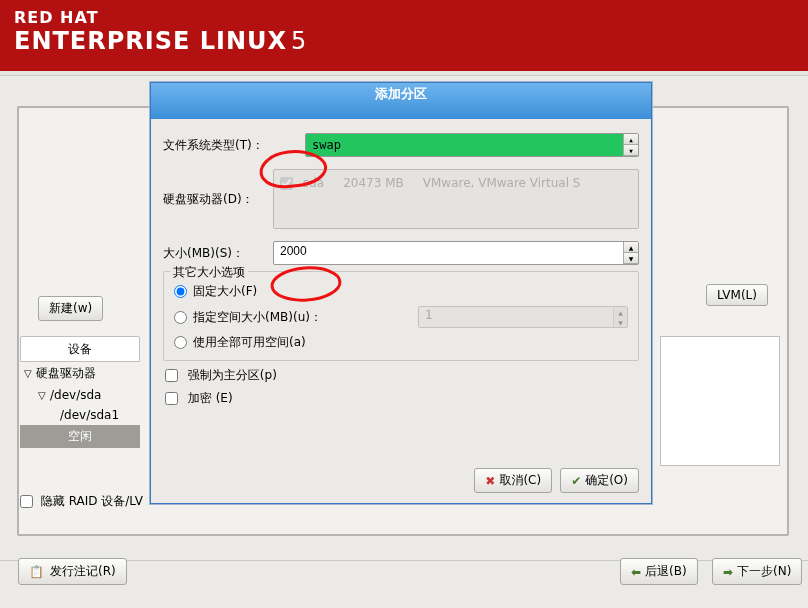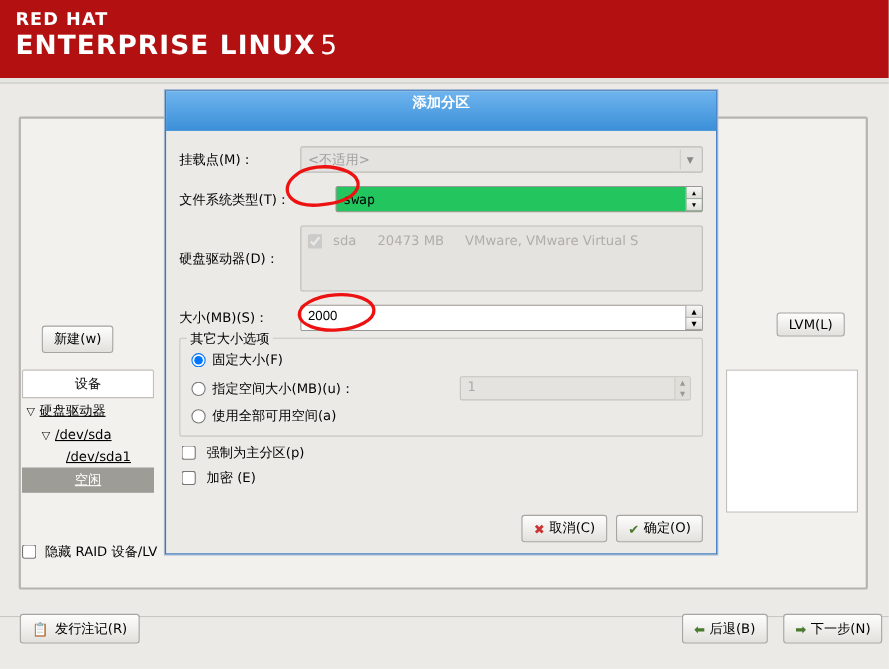--- a/index.html
+++ b/index.html
@@ -12,21 +12,21 @@
 .topstrip { position: absolute; left: 0; right: 0; top: 71px; height: 5px; background: #e5e5e2; border-bottom: 1px solid #c8c8c5; }
 
 .mainwin { position: absolute; top: 106px; left: 17px; width: 772px; height: 430px; border: 2px solid #b6b4b0; border-radius: 2px; background: #f2f1ee; }
 
 .btn-row1 { position: absolute; top: 296px; left: 38px; }
 .btn { display: inline-block; border: 1px solid #a5a5a2; border-radius: 3px; background: linear-gradient(#fdfdfc,#e2e1dd); padding: 3px 10px; font-size: 12px; text-align: center; }
 .lvmbtn { position: absolute; top: 284px; left: 706px; }
 
 .colhdr { position: absolute; top: 336px; left: 20px; width: 120px; height: 26px; border: 1px solid #c0bfbc; background: #fff; line-height: 26px; text-align: center; border-radius: 2px 2px 0 0; font-family: Liberation Mono, monospace; }
 .tree { position: absolute; top: 362px; left: 20px; width: 120px; font-size: 12px; }
-.tree-row { padding: 3px 4px; text-decoration: underline; }
+.tree-row { padding: 3px 4px; }
 .tree-arrow { font-size: 10px; display: inline-block; width: 12px; }
 .tree-sel { background: #9e9c97; color: #fff; }
 .rightpanel { position: absolute; top: 336px; left: 660px; width: 120px; height: 130px; border: 1px solid #c0bfbc; background: #fff; }
 
 .hidecb { position: absolute; top: 493px; left: 20px; }
 .hidecb input { vertical-align: middle; margin-right: 4px; }
 
 .navarea { position: absolute; top: 560px; left: 0; right: 0; height: 42px; border-top: 1px solid #c8c8c5; }
 .nav-rel { position: absolute; top: 558px; left: 18px; }
 .nav-rel .icn { font-size: 12px; margin-right: 2px; }
@@ -130,29 +130,20 @@
   <div class="navbtn">
     <span class="arrow-icon">➡</span>
     <span>下一步(N)</span>
   </div>
 </div>
 
 <div class="dialog">
   <div class="dlg-title">添加分区</div>
   <div class="dlg-body">
 
-    <div class="frow">
-      <div class="flbl">挂载点(M)：</div>
-      <div class="fctrl">
-        <div class="combo-dis">
-          <span>&lt;不适用&gt;</span>
-          <div class="drop">▼</div>
-        </div>
-      </div>
-    </div>
 
     <div class="frow">
       <div class="flbl">文件系统类型(T)：</div>
       <div class="fctrl">
         <div class="combo">
           <span>swap</span>
           <div class="spin">
               <span>▲</span>
               <span>▼</span>
             </div>

